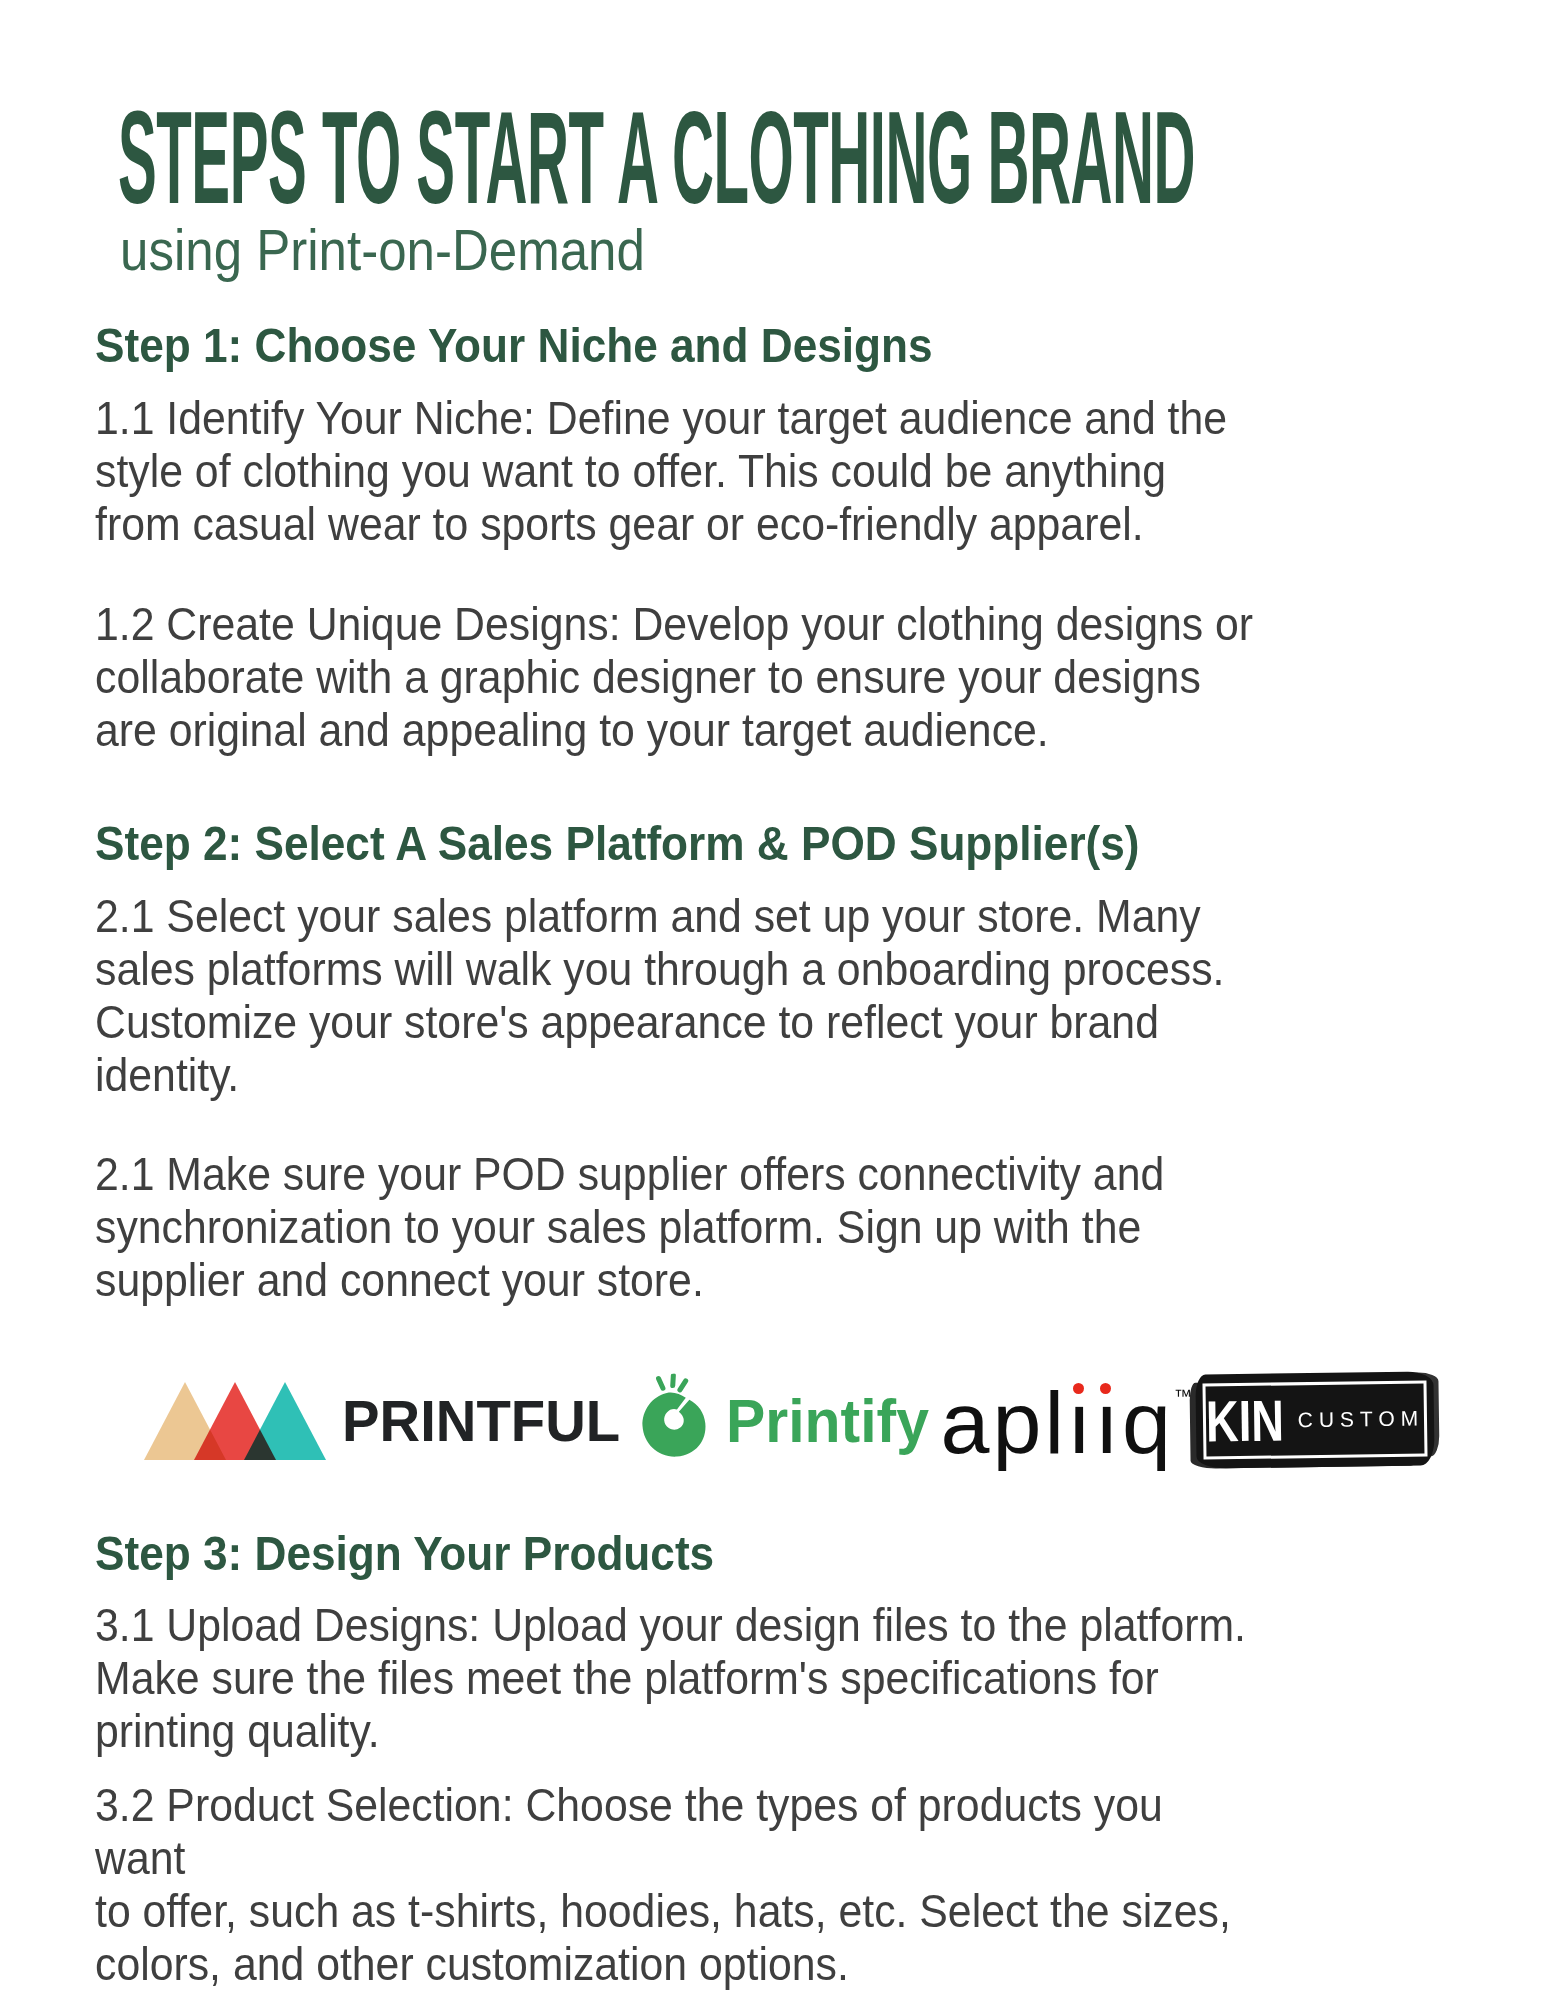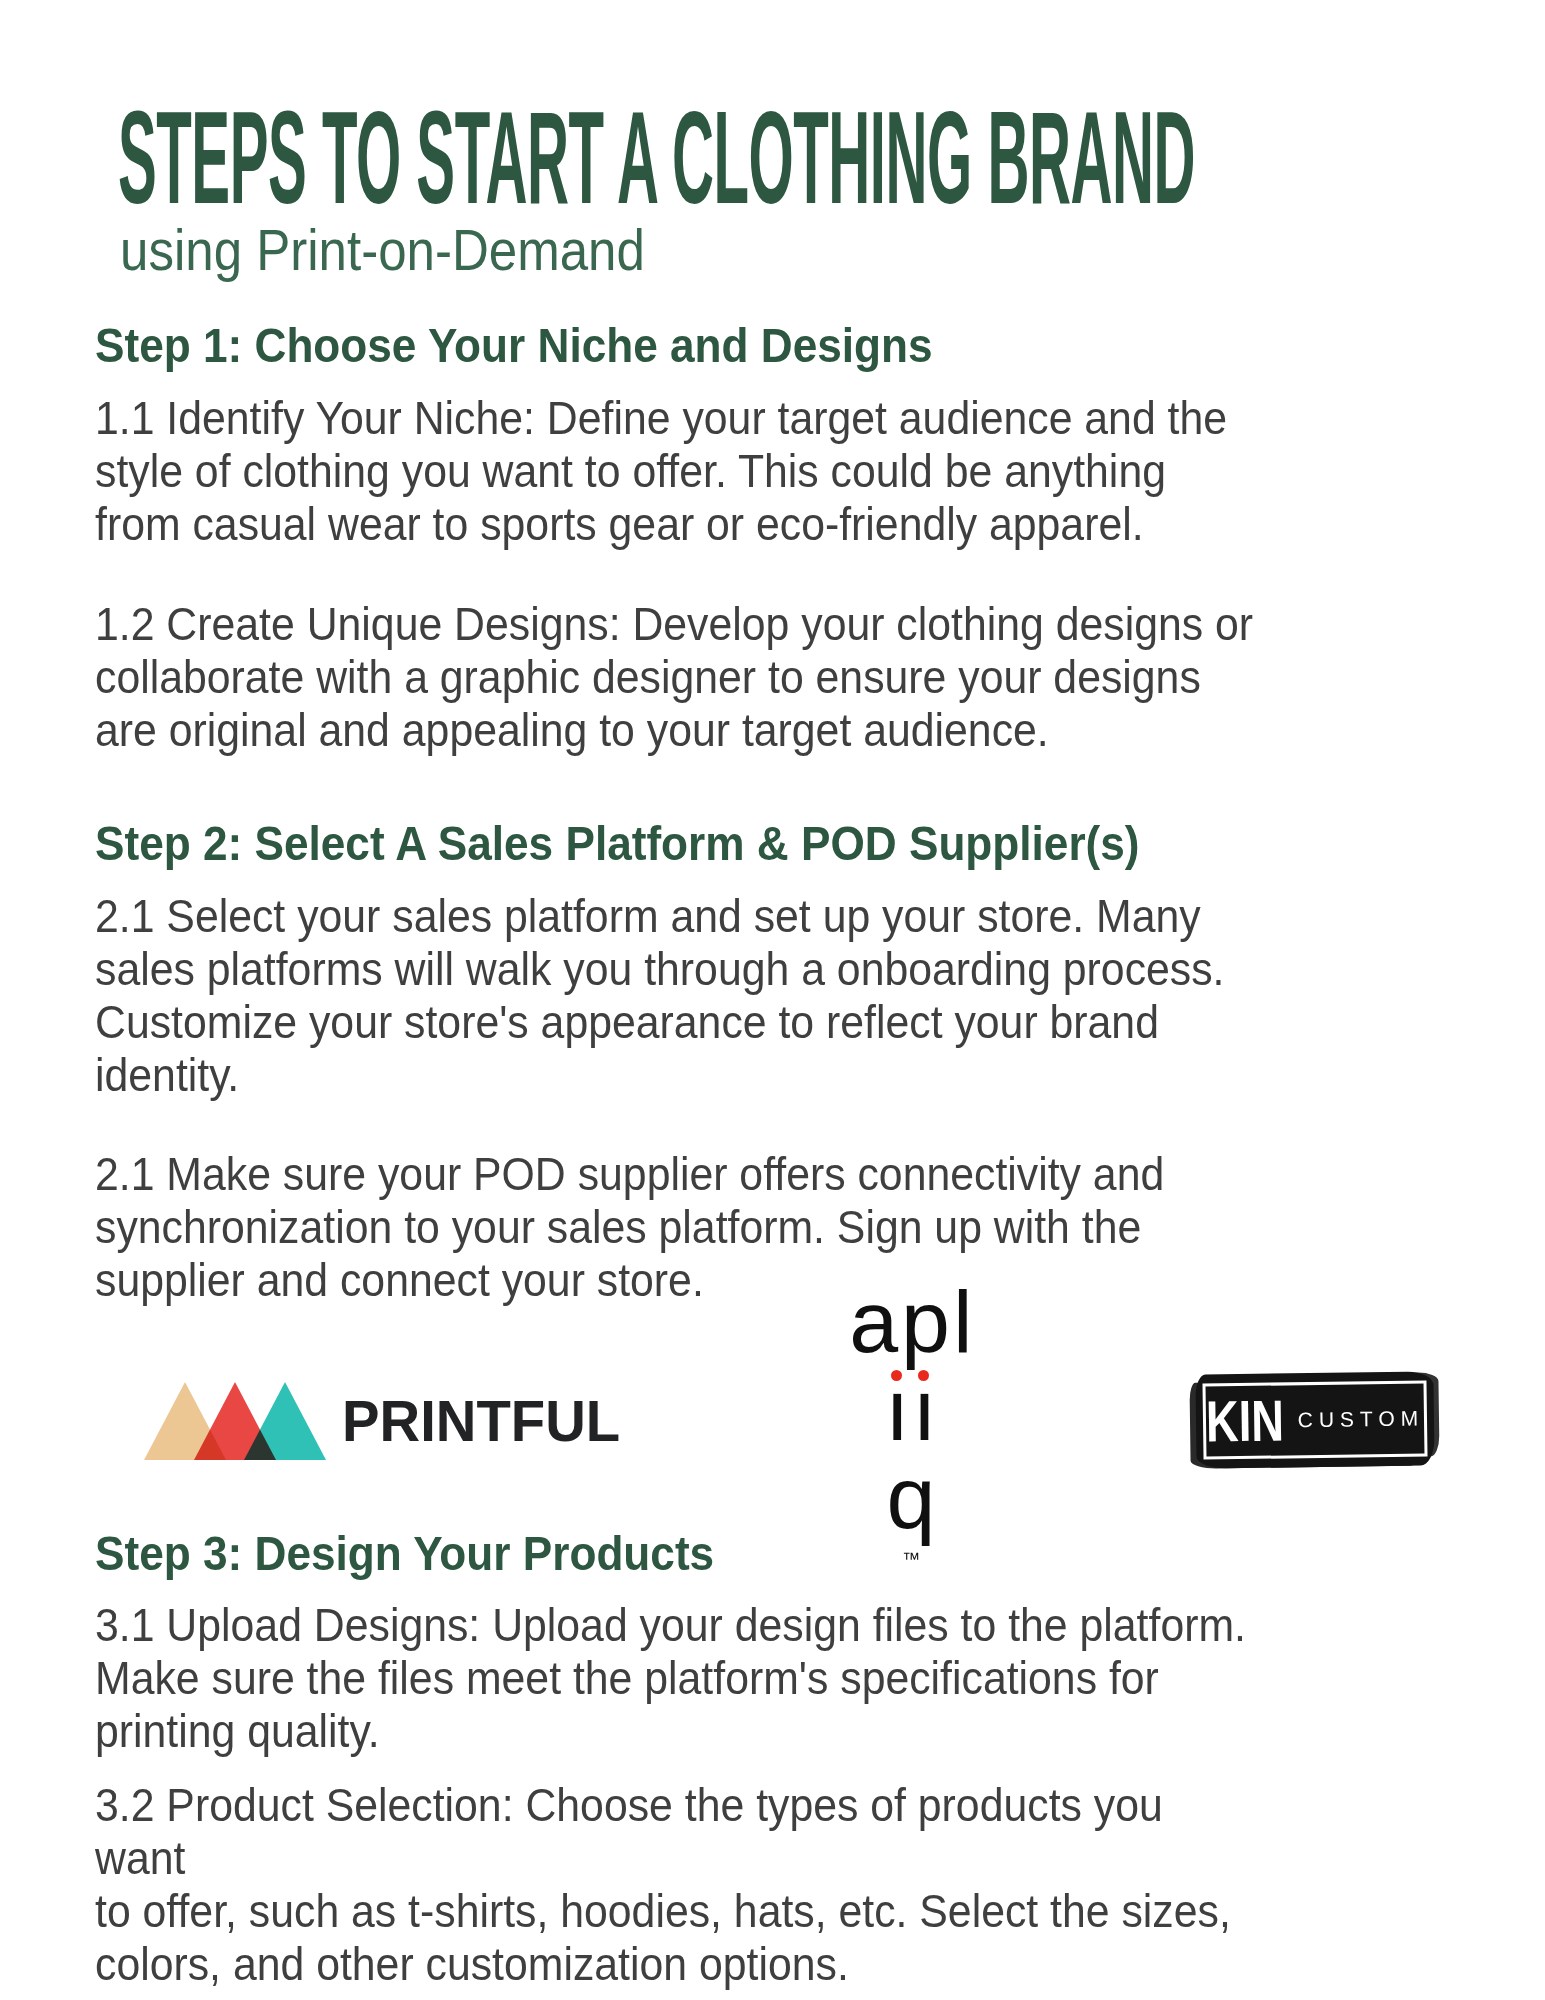--- a/index.html
+++ b/index.html
@@ -64,23 +64,22 @@
   
   .pt-icon{width:86px;height:92px;margin-right:10px;transform:rotate(-6deg);}
   .pt-text{
     font-size:62px;font-weight:700;color:#3aa559;
     transform:scaleX(0.95);transform-origin:0 50%;white-space:nowrap;
   }
 
   
   .apliiq{
     font-size:88px;font-weight:400;color:#101010;letter-spacing:3px;
-    display:flex;align-items:center;position:relative;line-height:1;
+    display:flex;align-items:flex-start;position:relative;line-height:1;
     padding-top:6px;
-    flex-direction:column;
   }
   .ap-ii{position:relative;}
   .ap-ii::before,.ap-ii::after{
     content:"";position:absolute;top:4px;width:11px;height:11px;
     border-radius:50%;background:#e8291c;
   }
   .ap-ii::before{left:6px;}
   .ap-ii::after{left:33px;}
   .ap-tm{font-size:18px;color:#101010;margin-top:8px;}
 
@@ -134,20 +133,32 @@
 
     <div class="logo">
       <div class="pf-tris">
         <div class="tri tri-tan"></div>
         <div class="tri tri-red"></div>
         <div class="tri tri-teal"></div>
       </div>
       <span class="pf-text">PRINTFUL</span>
     </div>
 
+    <div class="logo">
+      <svg class="pt-icon" viewBox="0 0 100 110" xmlns="http://www.w3.org/2000/svg">
+        <g stroke="#3aa559" stroke-width="6" stroke-linecap="round">
+          <line x1="38" y1="4" x2="42" y2="16"></line>
+          <line x1="56" y1="2" x2="54" y2="14"></line>
+          <line x1="70" y1="10" x2="62" y2="20"></line>
+        </g>
+        <path fill="#3aa559" d="M46,22 C28,24 14,40 13,58 C12,80 28,98 50,99 C72,100 88,84 88,63 C88,50 82,40 72,33 L58,46 C62,50 64,55 62,60 C59,67 50,69 44,64 C38,59 38,50 44,45 C47,42 52,41 56,43 L68,30 C62,25 54,21 46,22 Z"></path>
+        <circle cx="52" cy="55" r="7" fill="#ffffff"></circle>
+      </svg>
+      <span class="pt-text">Printify</span>
+    </div>
 
     <div class="apliiq">
       <span>apl</span>
         <span class="ap-ii">ıı</span>
         <span>q</span>
         <span class="ap-tm">™</span>
     </div>
 
     <div class="kin-box">
       <div class="kin-frame"></div>

